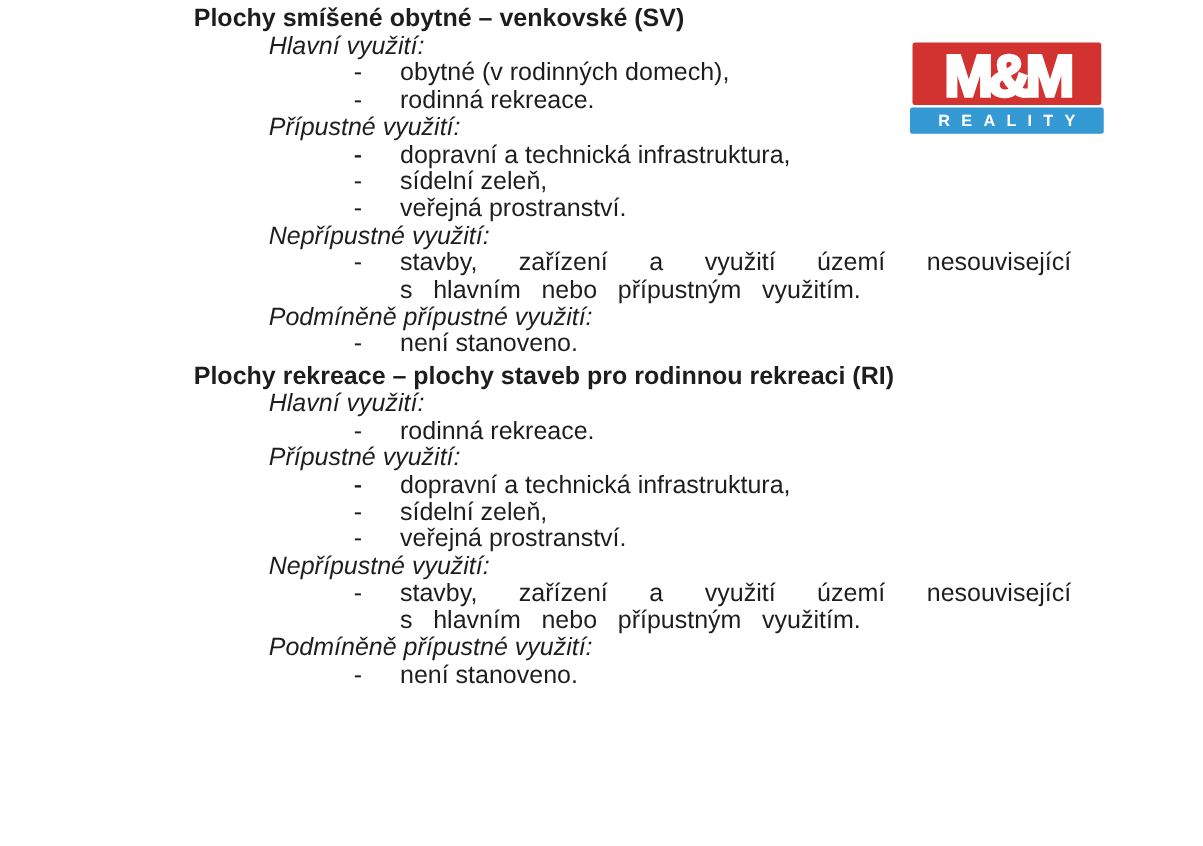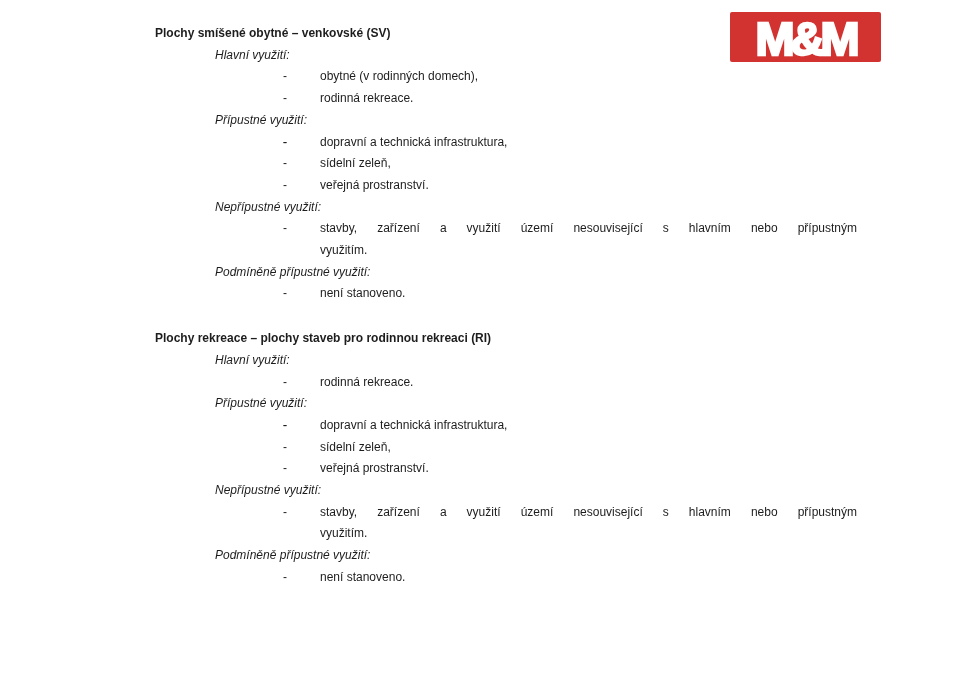--- a/index.html
+++ b/index.html
@@ -8,39 +8,39 @@
     background: #ffffff;
     font-family: "Liberation Sans", sans-serif;
     color: #1d1d1d;
     position: relative;
     overflow: hidden;
   }
 
   
   #doc {
     position: absolute;
-    left: 155px; top: 23px;
+    left: 155px; top: 5px;
     width: 702px;
-    font-size: 12px;
+    font-size: 20px;
     line-height: 21.7px;
   }
-  .section + .section { margin-top: 23px; }
+  .section + .section { margin-top: 4px; }
   .section-heading { font-weight: bold; }
   .group-label { margin-left: 60px; font-style: italic; }
   .item { position: relative; padding-left: 165px; }
   .item .dash { position: absolute; left: 128px; top: 0; }
   .item.stretch {
     text-align: justify;
     word-spacing: 11px;
   }
 
   
   .logo {
     position: absolute;
-    left: 728px; top: 12px;
+    left: 728px; top: 34px;
     width: 155px;
   }
   .logo-red {
     margin: 0 2px;
     height: 50px;
     background: var(--logo-red, #d23230);
     border-radius: 2px;
     overflow: hidden;
   }
   .logo-red svg { display: block; width: 100%; height: 100%; }
@@ -107,13 +107,16 @@
       <div class="item"><span class="dash">-</span><span class="item-text">není stanoveno.</span></div>
     </section>
   </main>
 
 <div class="logo">
   <div class="logo-red">
     <svg viewBox="0 0 150 50" aria-hidden="true">
       <text x="75" y="43">M&amp;M</text>
     </svg>
   </div>
+  <div class="logo-blue">
+    <span>REALITY</span>
+  </div>
 </div>
 
 </body></html>

